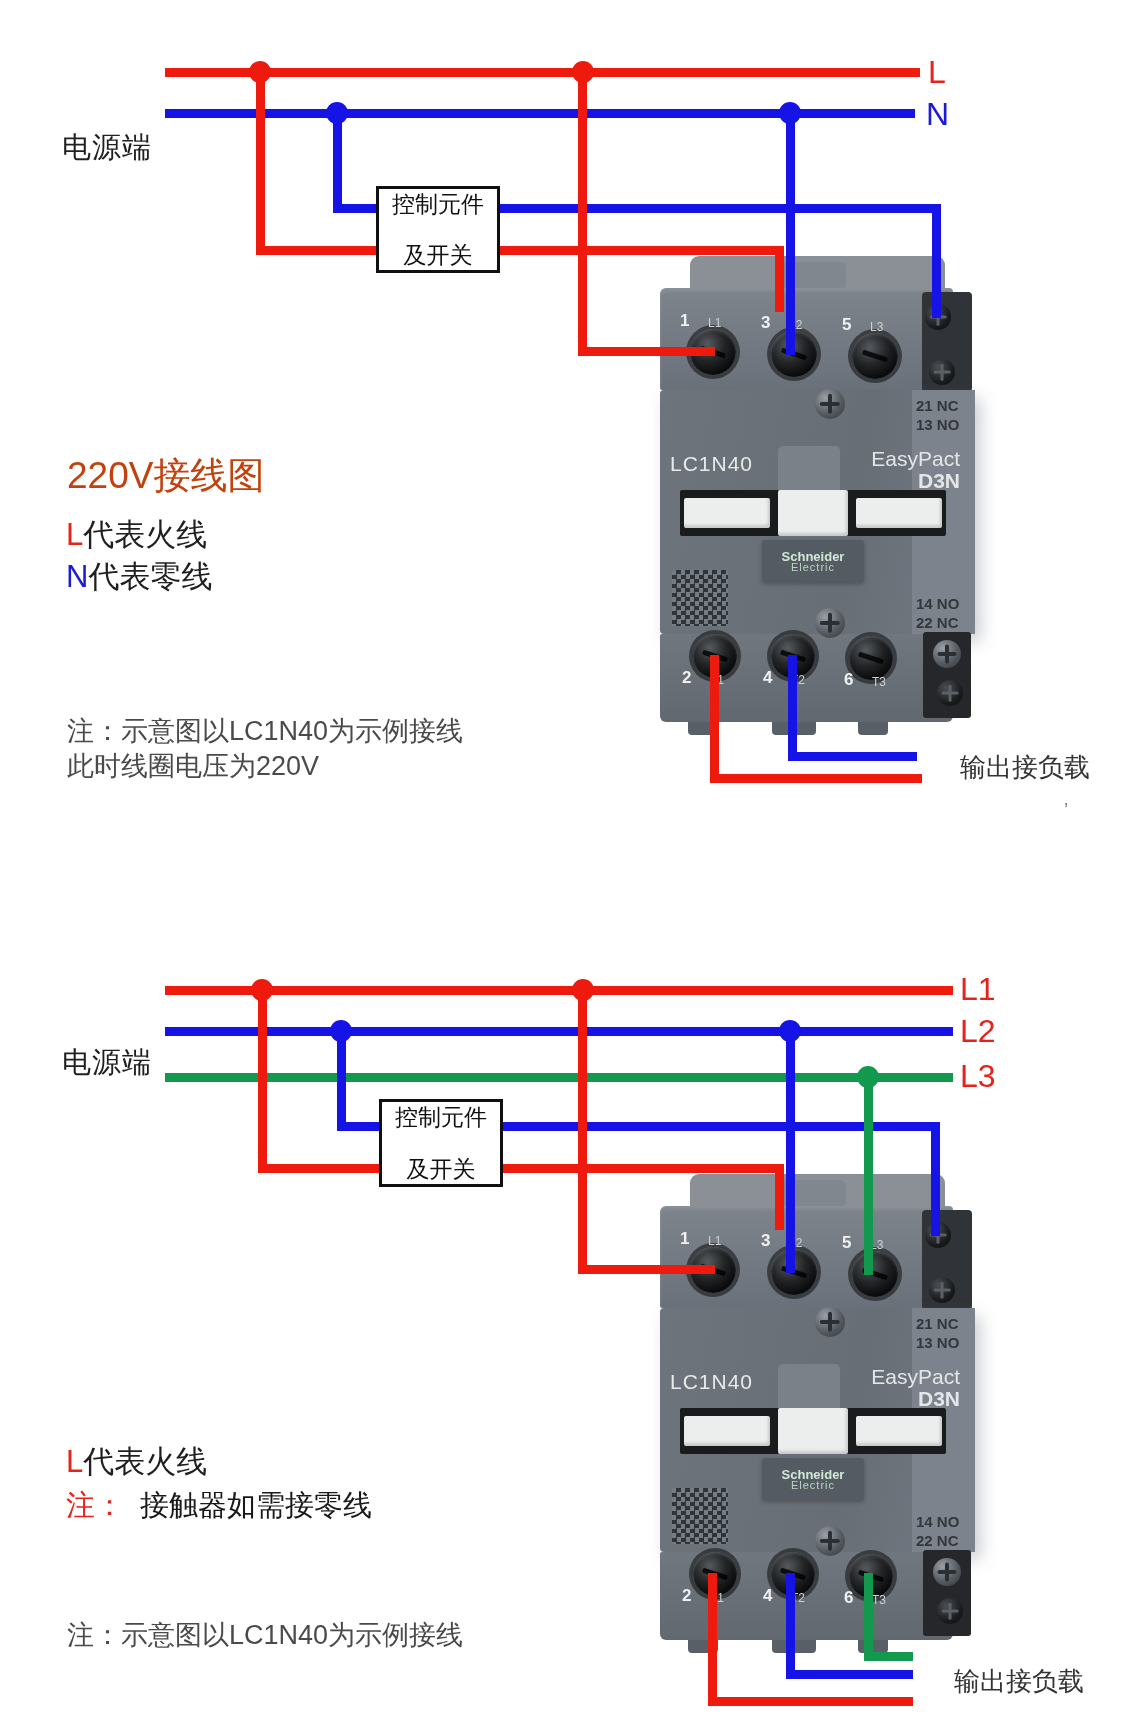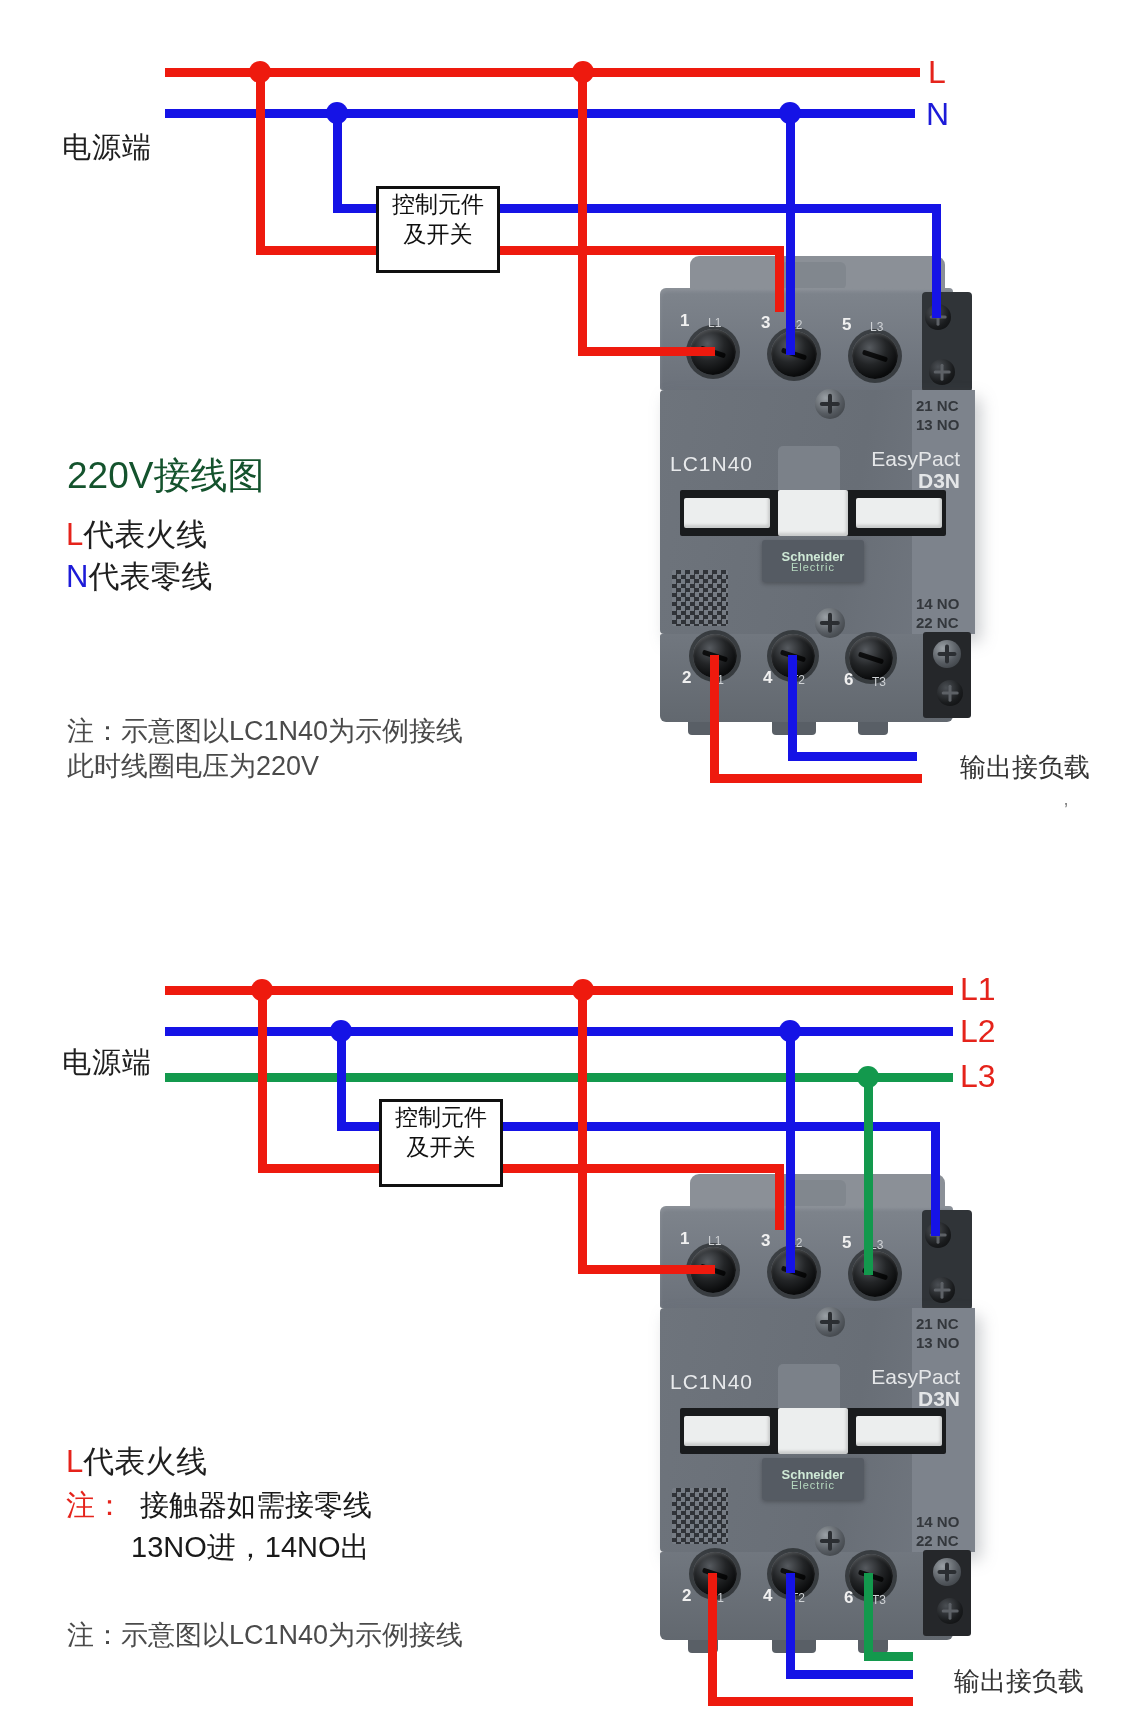--- a/index.html
+++ b/index.html
@@ -14,32 +14,32 @@
   .dot{position:absolute;width:22px;height:22px;border-radius:50%;z-index:5;}
   .dot.red{background:var(--wire-red);}
   .dot.blue{background:var(--wire-blue);}
   .dot.green{background:var(--wire-green);}
 
   
   .src-label{position:absolute;font-size:29px;color:#1f1f1f;z-index:2;letter-spacing:1px;}
   .line-tag{position:absolute;font-size:32px;line-height:36px;z-index:2;}
   .line-tag.red{color:var(--label-red);}
   .line-tag.blue{color:var(--label-blue);}
-  .title{position:absolute;font-size:37px;color:#14532d;}
+  .title{position:absolute;font-size:37px;color:#c2410c;}
   .legend{position:absolute;font-size:31px;color:#1f1f1f;text-align:right;}
   .pfx-red{color:var(--label-red);}
   .pfx-blue{color:var(--label-blue);}
   .note{position:absolute;font-size:27px;color:#4a4a4a;}
   .note-strong{position:absolute;font-size:29px;color:#191919;}
   .note-strong .pfx-red{margin-right:16px;}
   .out-label{position:absolute;font-size:26px;color:#343434;z-index:2;margin-left:36px;}
   .stray{position:absolute;font-size:18px;color:#777;z-index:2;}
 
   .ctrl-box{position:absolute;width:124px;box-sizing:border-box;background:#fff;border:3px solid #101010;z-index:4;
-    display:flex;flex-direction:column;justify-content:flex-start;align-items:center;
+    display:flex;flex-direction:column;justify-content:space-between;align-items:center;
     font-size:23px;color:#101010;line-height:1.32;}
 
   
   .contactor{position:absolute;width:315px;height:480px;z-index:1;}
   .contactor .cap{position:absolute;left:30px;top:0;width:255px;height:55px;background:#8b9097;border-radius:9px 9px 0 0;}
   .contactor .cap-recess{position:absolute;left:120px;top:6px;width:66px;height:28px;background:#81878e;border-radius:6px;}
   .contactor .block-top{position:absolute;left:0;top:32px;width:293px;height:102px;border-radius:6px 4px 2px 2px;
     background:linear-gradient(#7e848c,#6b717a);box-shadow:inset 0 3px 4px rgba(255,255,255,.12);}
   .contactor .aux-col-top{position:absolute;left:262px;top:36px;width:50px;height:100px;background:#303438;border-radius:4px;}
   .contactor .body{position:absolute;left:0;top:134px;width:315px;height:244px;border-radius:4px;
@@ -293,16 +293,15 @@
   <div class="wire green" style="left:864px;top:1573px;width:9px;height:88px;"></div>
   <div class="wire green" style="left:864px;top:1652px;width:49px;height:9px;"></div>
   <div class="out-label" style="left:918px;top:1664px;">输出接负载</div>
 
   <div class="legend" style="left:66px;top:1441px;">
     <span class="pfx-red">L</span><span>代表火线</span>
   </div>
   <div class="note-strong" style="left:66px;top:1486px;">
     <span class="pfx-red">注：</span><span>接触器如需接零线</span>
   </div>
-  <div class="note-strong" style="left:131px;top:1528px;">13NO进，14NO出</div>
   <div class="note" style="left:67px;top:1617px;">注：示意图以LC1N40为示例接线</div>
 
 </div>
 
 </body></html>

